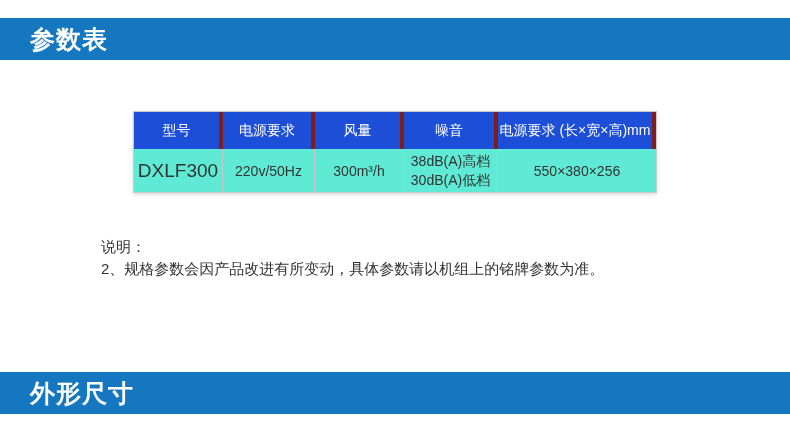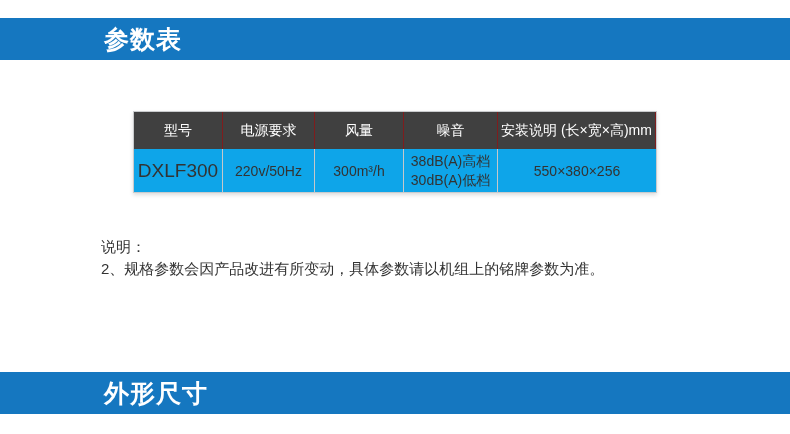--- a/index.html
+++ b/index.html
@@ -10,52 +10,52 @@
     overflow: hidden;
     position: relative;
   }
   .section-bar {
     position: absolute;
     left: 0; right: 0;
     height: 42px;
     background: #1577c0;
     display: flex;
     align-items: center;
-    padding-left: 104px;
+    padding-left: 30px;
   }
   .section-bar.top { top: 18px; }
   .section-bar.bottom { top: 372px; }
   .section-title {
     color: #ffffff;
     font-size: 25px;
     font-weight: bold;
     letter-spacing: 1px;
   }
   .spec-table {
     position: absolute;
     left: 133px; top: 111px;
     width: 524px;
     border: 1px solid #c9cbcd;
     box-shadow: 0 2px 4px rgba(0,0,0,0.14);
     display: grid;
     grid-template-columns: 89px 92px 89px 94px 158px;
   }
   .th {
-    background: #404040;
+    background: #1d4ed8;
     color: #ffffff;
     height: 37px;
     display: flex;
     align-items: center;
     justify-content: center;
     font-size: 14px;
-    border-right: 1px solid #7f1d1d;
+    border-right: 4px solid #7f1d1d;
   }
   .th:last-child { border-right: none; }
   .td {
-    background: #0ea5e9;
+    background: #5eead4;
     color: #333333;
     height: 43px;
     display: flex;
     flex-direction: column;
     align-items: center;
     justify-content: center;
     font-size: 14px;
     border-right: 1px solid #c6c8ca;
     text-align: center;
   }
@@ -75,21 +75,21 @@
 
 <div class="section-bar top">
   <span class="section-title">参数表</span>
 </div>
 
 <div class="spec-table">
   <div class="th">型号</div>
   <div class="th">电源要求</div>
   <div class="th">风量</div>
   <div class="th">噪音</div>
-  <div class="th">安装说明 (长×宽×高)mm</div>
+  <div class="th">电源要求 (长×宽×高)mm</div>
 
   <div class="td model">DXLF300</div>
   <div class="td">220v/50Hz</div>
   <div class="td">300m³/h</div>
   <div class="td noise">
     <span>38dB(A)高档</span>
     <span>30dB(A)低档</span>
   </div>
   <div class="td">550×380×256</div>
 </div>

